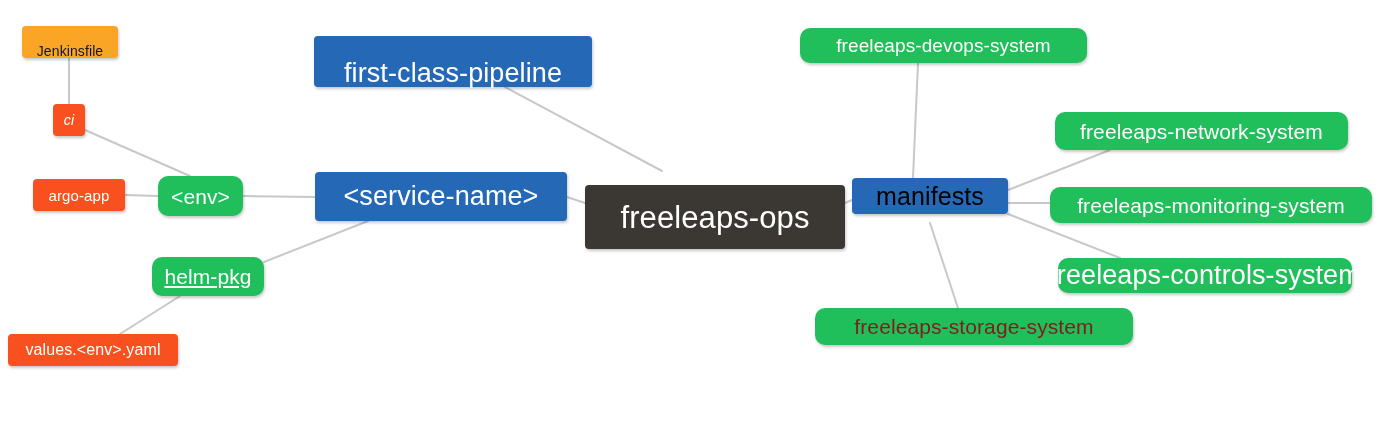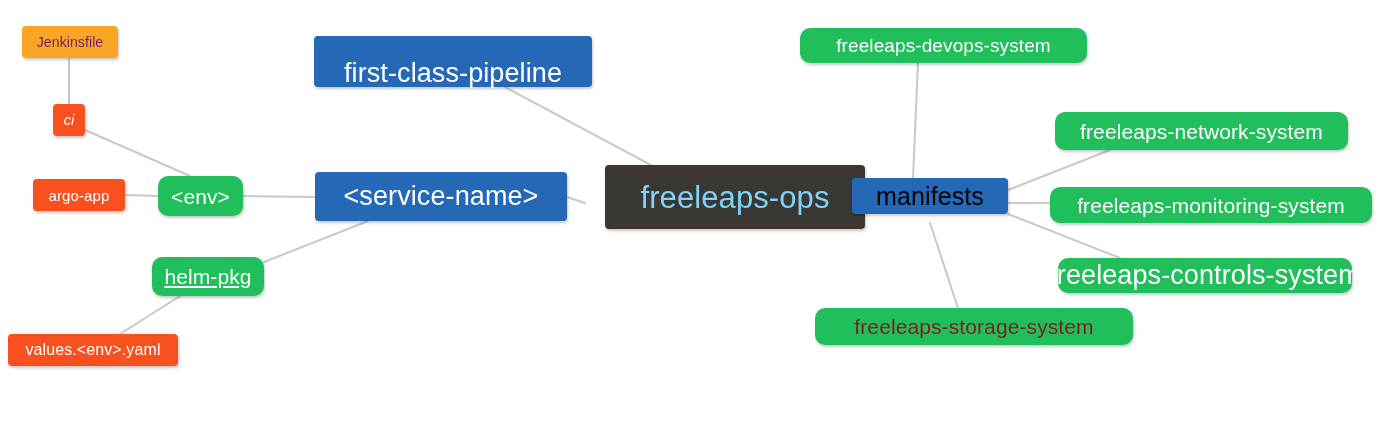--- a/index.html
+++ b/index.html
@@ -66,21 +66,21 @@
       <line x1="158" y1="196" x2="125" y2="195" stroke="#c8c8c8" stroke-width="2" stroke-linecap="round"></line>
       <line x1="69" y1="104" x2="69" y2="58" stroke="#c8c8c8" stroke-width="2" stroke-linecap="round"></line>
       <line x1="180" y1="296" x2="120" y2="334" stroke="#c8c8c8" stroke-width="2" stroke-linecap="round"></line>
       <line x1="913" y1="178" x2="918" y2="63" stroke="#c8c8c8" stroke-width="2" stroke-linecap="round"></line>
       <line x1="1008" y1="190" x2="1110" y2="150" stroke="#c8c8c8" stroke-width="2" stroke-linecap="round"></line>
       <line x1="1008" y1="203" x2="1050" y2="203" stroke="#c8c8c8" stroke-width="2" stroke-linecap="round"></line>
       <line x1="1008" y1="214" x2="1120" y2="258" stroke="#c8c8c8" stroke-width="2" stroke-linecap="round"></line>
       <line x1="930" y1="223" x2="958" y2="308" stroke="#c8c8c8" stroke-width="2" stroke-linecap="round"></line>
     </svg>
   <div id="node-layer">
-      <div class="node c-orange" style="left: 22px; top: 26px; width: 96px; height: 32px; font-size: 14px; color: #701a75;">
+      <div class="node c-orange" style="left: 22px; top: 26px; width: 96px; height: 32px; font-size: 14px; color: #0f172a; align-items: flex-end;">
         <span class="node-label">Jenkinsfile</span>
       </div>
       <div class="node c-red" style="left: 53px; top: 104px; width: 32px; height: 32px; font-size: 14px; color: rgb(255, 255, 255); font-style: italic;">
         <span class="node-label">ci</span>
       </div>
       <div class="node c-red" style="left: 33px; top: 179px; width: 92px; height: 32px; font-size: 15px; color: rgb(255, 255, 255);">
         <span class="node-label">argo-app</span>
       </div>
       <div class="node c-green" style="left: 158px; top: 176px; width: 85px; height: 40px; font-size: 21px; color: rgb(255, 255, 255);">
         <span class="node-label">&lt;env&gt;</span>
@@ -90,21 +90,21 @@
       </div>
       <div class="node c-red" style="left: 8px; top: 334px; width: 170px; height: 32px; font-size: 16px; color: rgb(255, 255, 255);">
         <span class="node-label">values.&lt;env&gt;.yaml</span>
       </div>
       <div class="node c-blue" style="left: 314px; top: 36px; width: 278px; height: 51px; font-size: 27px; color: rgb(255, 255, 255); align-items: flex-end;">
         <span class="node-label">first-class-pipeline</span>
       </div>
       <div class="node c-blue" style="left: 315px; top: 172px; width: 252px; height: 49px; font-size: 27px; color: rgb(255, 255, 255);">
         <span class="node-label">&lt;service-name&gt;</span>
       </div>
-      <div class="node c-root" style="left: 585px; top: 165px; width: 260px; height: 64px; font-size: 31px; color: #7dd3fc; margin-left: 20px;">
+      <div class="node c-root" style="left: 585px; top: 185px; width: 260px; height: 64px; font-size: 31px; color: #ffffff;">
         <span class="node-label">freeleaps-ops</span>
       </div>
       <div class="node c-blue" style="left: 852px; top: 178px; width: 156px; height: 36px; font-size: 25px; color: #000000;">
         <span class="node-label">manifests</span>
       </div>
       <div class="node c-green" style="left: 800px; top: 28px; width: 287px; height: 35px; font-size: 19px; color: rgb(255, 255, 255);">
         <span class="node-label">freeleaps-devops-system</span>
       </div>
       <div class="node c-green" style="left: 1055px; top: 112px; width: 293px; height: 38px; font-size: 21px; color: rgb(255, 255, 255);">
         <span class="node-label">freeleaps-network-system</span>

